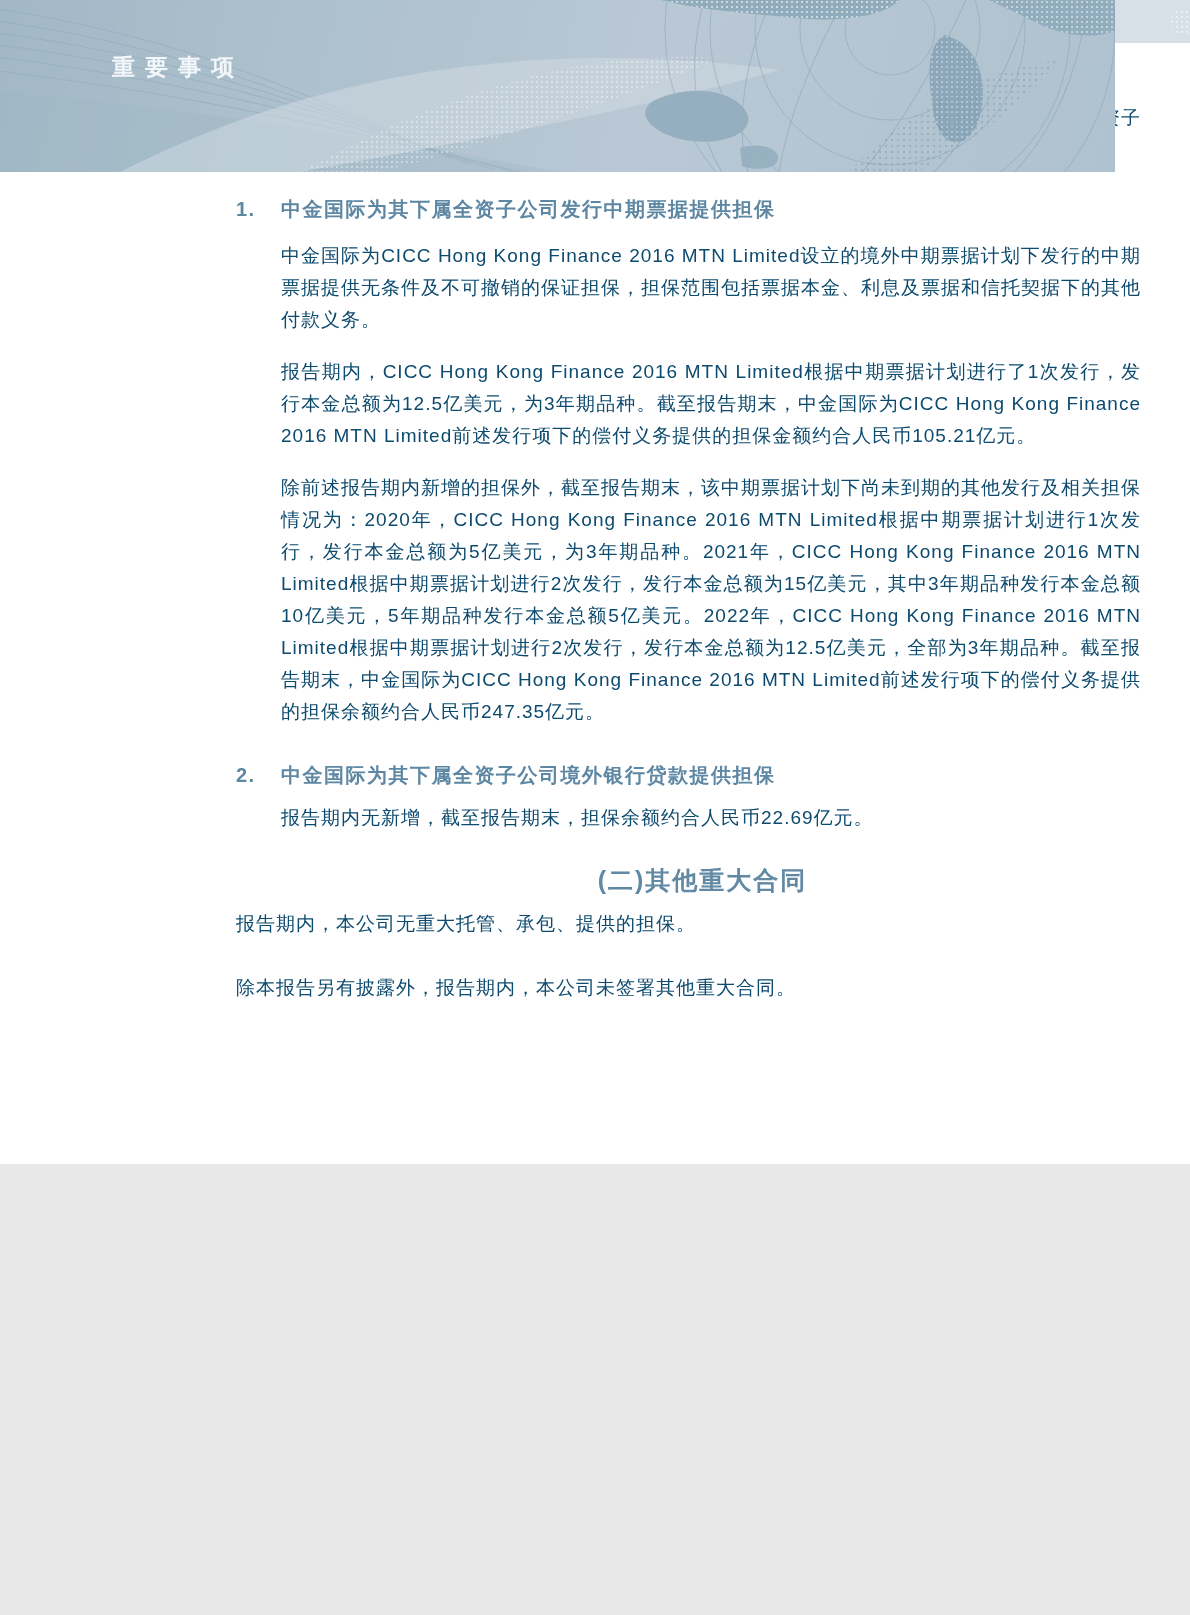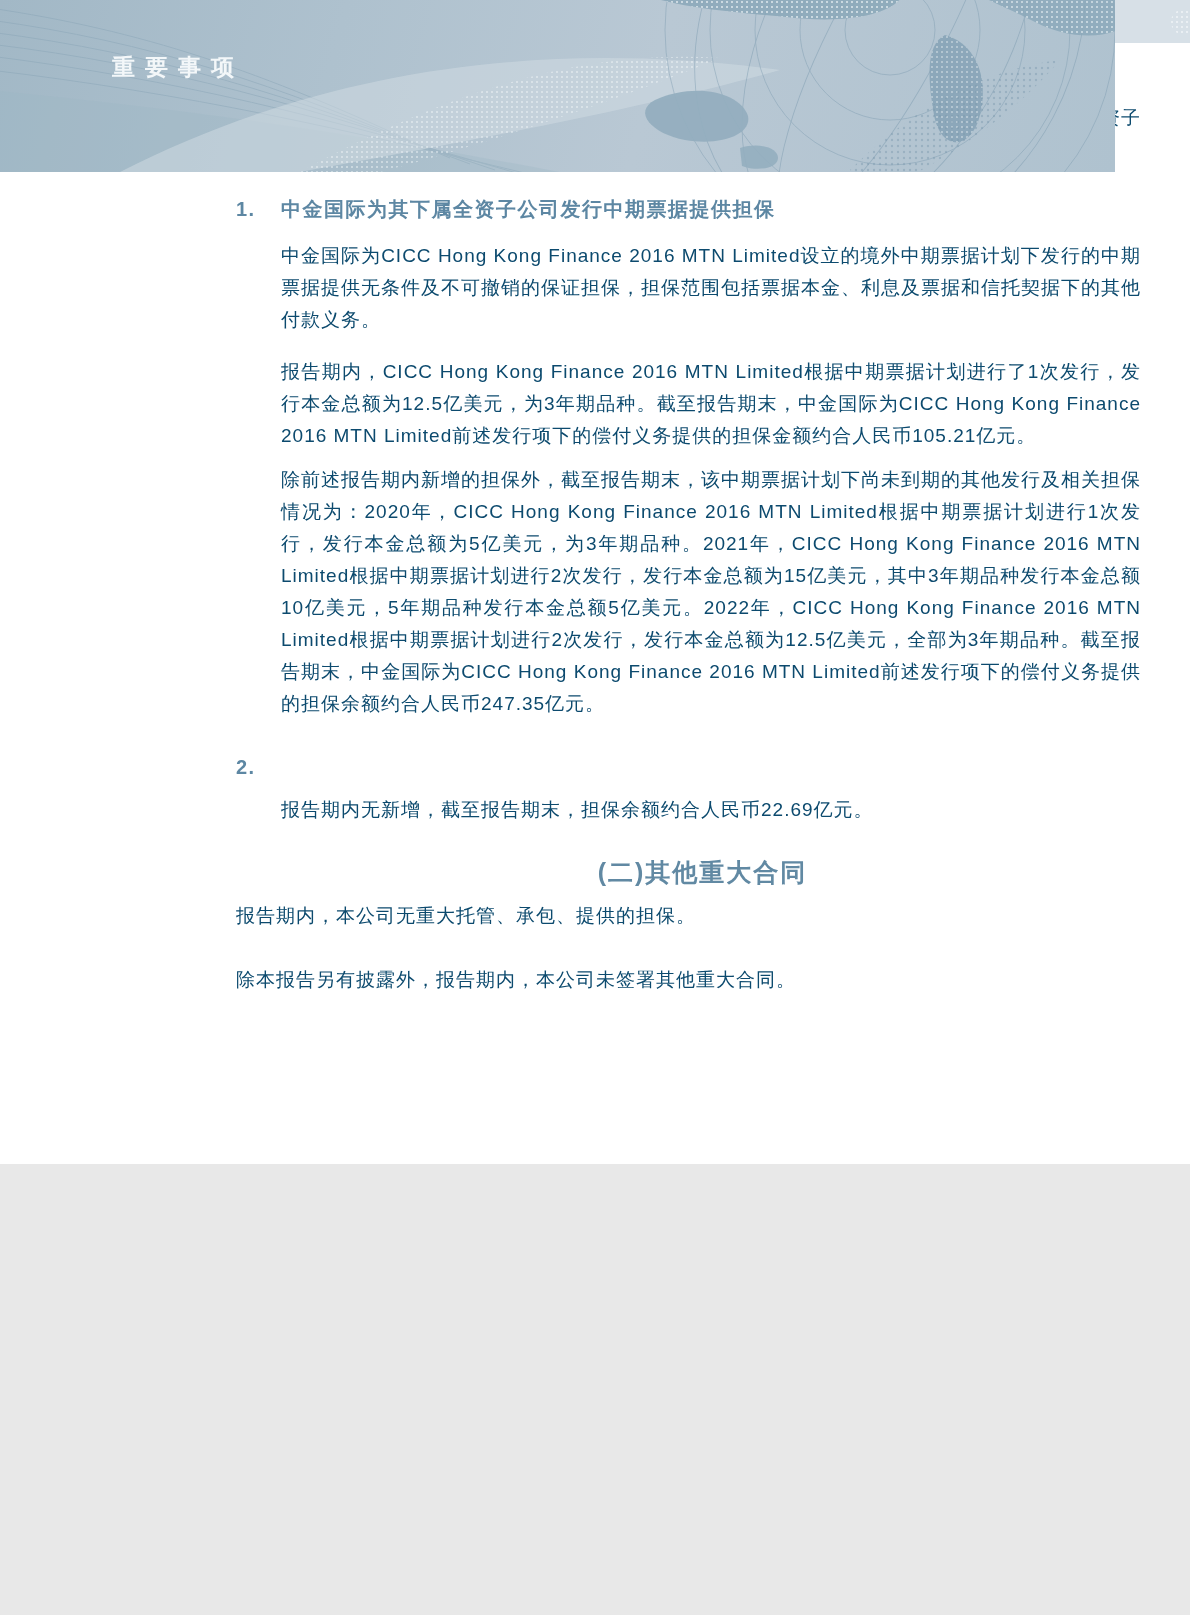--- a/index.html
+++ b/index.html
@@ -65,21 +65,21 @@
     font-size:25px;line-height:36px;
     font-weight:700;
     color:#6189a3;
     letter-spacing:2px;
   }
 
   .mt-intro{margin-top:102px;}
   .mt-h1{margin-top:28px;}
   .mt-p11{margin-top:16px;}
   .mt-p12{margin-top:20px;}
-  .mt-p13{margin-top:12px;}
+  .mt-p13{margin-top:20px;}
   .mt-h2{margin-top:32px;}
   .mt-p21{margin-top:12px;}
   .mt-p22{margin-top:36px;}
   .mt-hother{margin-top:28px;text-align:center;}
   .mt-p31{margin-top:10px;}
   .mt-p32{margin-top:32px;}
 
   .page-number{
     position:absolute;left:110px;top:1528px;
     font-family:"Liberation Serif","DejaVu Serif",serif;
@@ -157,20 +157,21 @@
     <div class="sec-heading mt-h1">
       <span class="sec-num">1.</span>
       <span class="sec-title">中金国际为其下属全资子公司发行中期票据提供担保</span>
     </div>
     <p class="para lvl2 mt-p11">中金国际为CICC Hong Kong Finance 2016 MTN Limited设立的境外中期票据计划下发行的中期票据提供无条件及不可撤销的保证担保，担保范围包括票据本金、利息及票据和信托契据下的其他付款义务。</p>
     <p class="para lvl2 mt-p12">报告期内，CICC Hong Kong Finance 2016 MTN Limited根据中期票据计划进行了1次发行，发行本金总额为12.5亿美元，为3年期品种。截至报告期末，中金国际为CICC Hong Kong Finance 2016 MTN Limited前述发行项下的偿付义务提供的担保金额约合人民币105.21亿元。</p>
     <p class="para lvl2 mt-p13">除前述报告期内新增的担保外，截至报告期末，该中期票据计划下尚未到期的其他发行及相关担保情况为：2020年，CICC Hong Kong Finance 2016 MTN Limited根据中期票据计划进行1次发行，发行本金总额为5亿美元，为3年期品种。2021年，CICC Hong Kong Finance 2016 MTN Limited根据中期票据计划进行2次发行，发行本金总额为15亿美元，其中3年期品种发行本金总额10亿美元，5年期品种发行本金总额5亿美元。2022年，CICC Hong Kong Finance 2016 MTN Limited根据中期票据计划进行2次发行，发行本金总额为12.5亿美元，全部为3年期品种。截至报告期末，中金国际为CICC Hong Kong Finance 2016 MTN Limited前述发行项下的偿付义务提供的担保余额约合人民币247.35亿元。</p>
 
     <div class="sec-heading mt-h2">
       <span class="sec-num">2.</span>
+      <span class="sec-title">中金国际为其下属全资子公司境外银行贷款提供担保</span>
     </div>
     <p class="para lvl2 mt-p21">报告期内无新增，截至报告期末，担保余额约合人民币22.69亿元。</p>
 
     <h2 class="other-heading mt-hother">(二)其他重大合同</h2>
     <p class="para mt-p31">报告期内，本公司无重大托管、承包、提供的担保。</p>
     <p class="para mt-p32">除本报告另有披露外，报告期内，本公司未签署其他重大合同。</p>
 
   </main>
 
   <div class="page-number">039</div>

